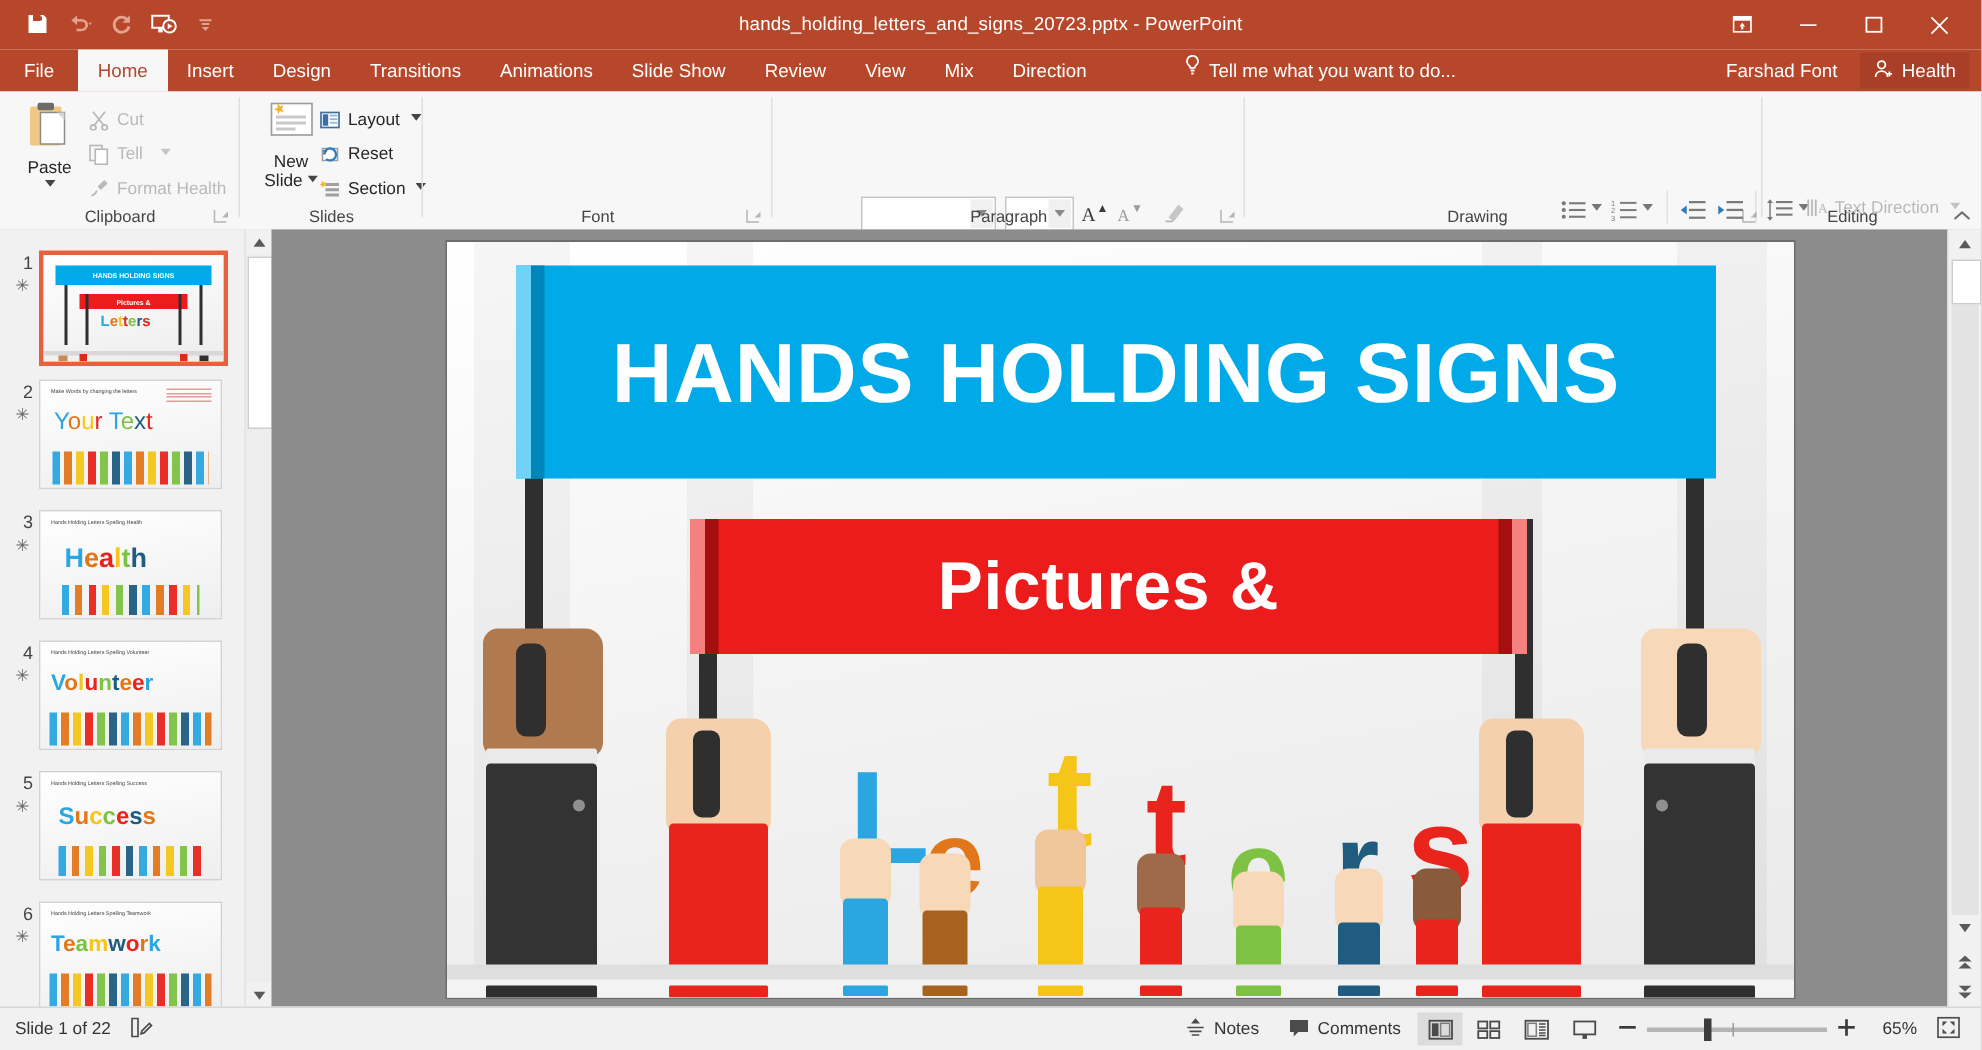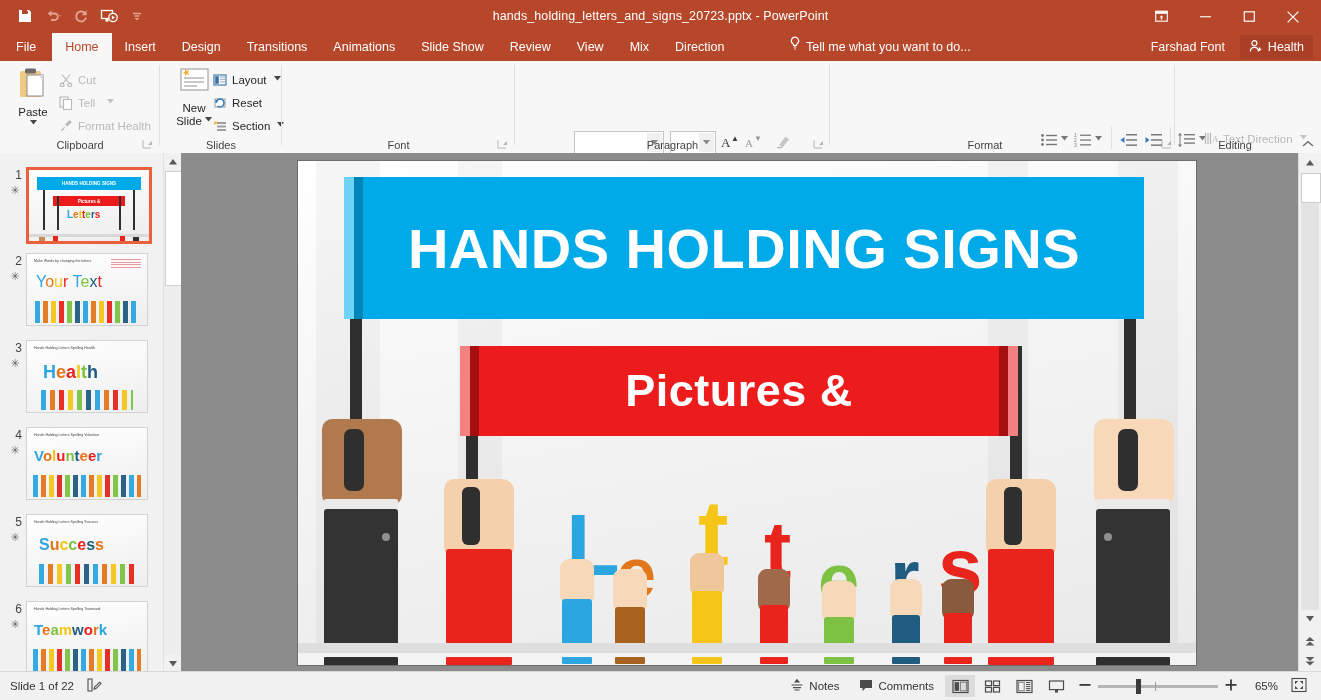--- a/index.html
+++ b/index.html
@@ -584,21 +584,21 @@
         <svg width="11" height="11" viewBox="0 0 11 11">
             <path stroke="#666" stroke-width="1" fill="none" d="M1 1v8h8"></path>
             <path fill="#666" d="M10 2 6 6h4z"></path>
           </svg>
       </div>
       <div class="grp-sep" style="left:314px;"></div>
     </div>
 
     <div class="grp" style="left:830px;width:345px;">
 
-      <div class="grp-label" style="left:0;width:310px;">Format</div>
+      <div class="grp-label" style="left:0;width:310px;">Drawing</div>
       <div class="dlg" style="left:331px;">
         <svg width="11" height="11" viewBox="0 0 11 11">
             <path stroke="#666" stroke-width="1" fill="none" d="M1 1v8h8"></path>
             <path fill="#666" d="M10 2 6 6h4z"></path>
           </svg>
       </div>
       <div class="grp-sep" style="left:344px;"></div>
     </div>
 
     <div class="grp" style="left:1175px;width:120px;">

